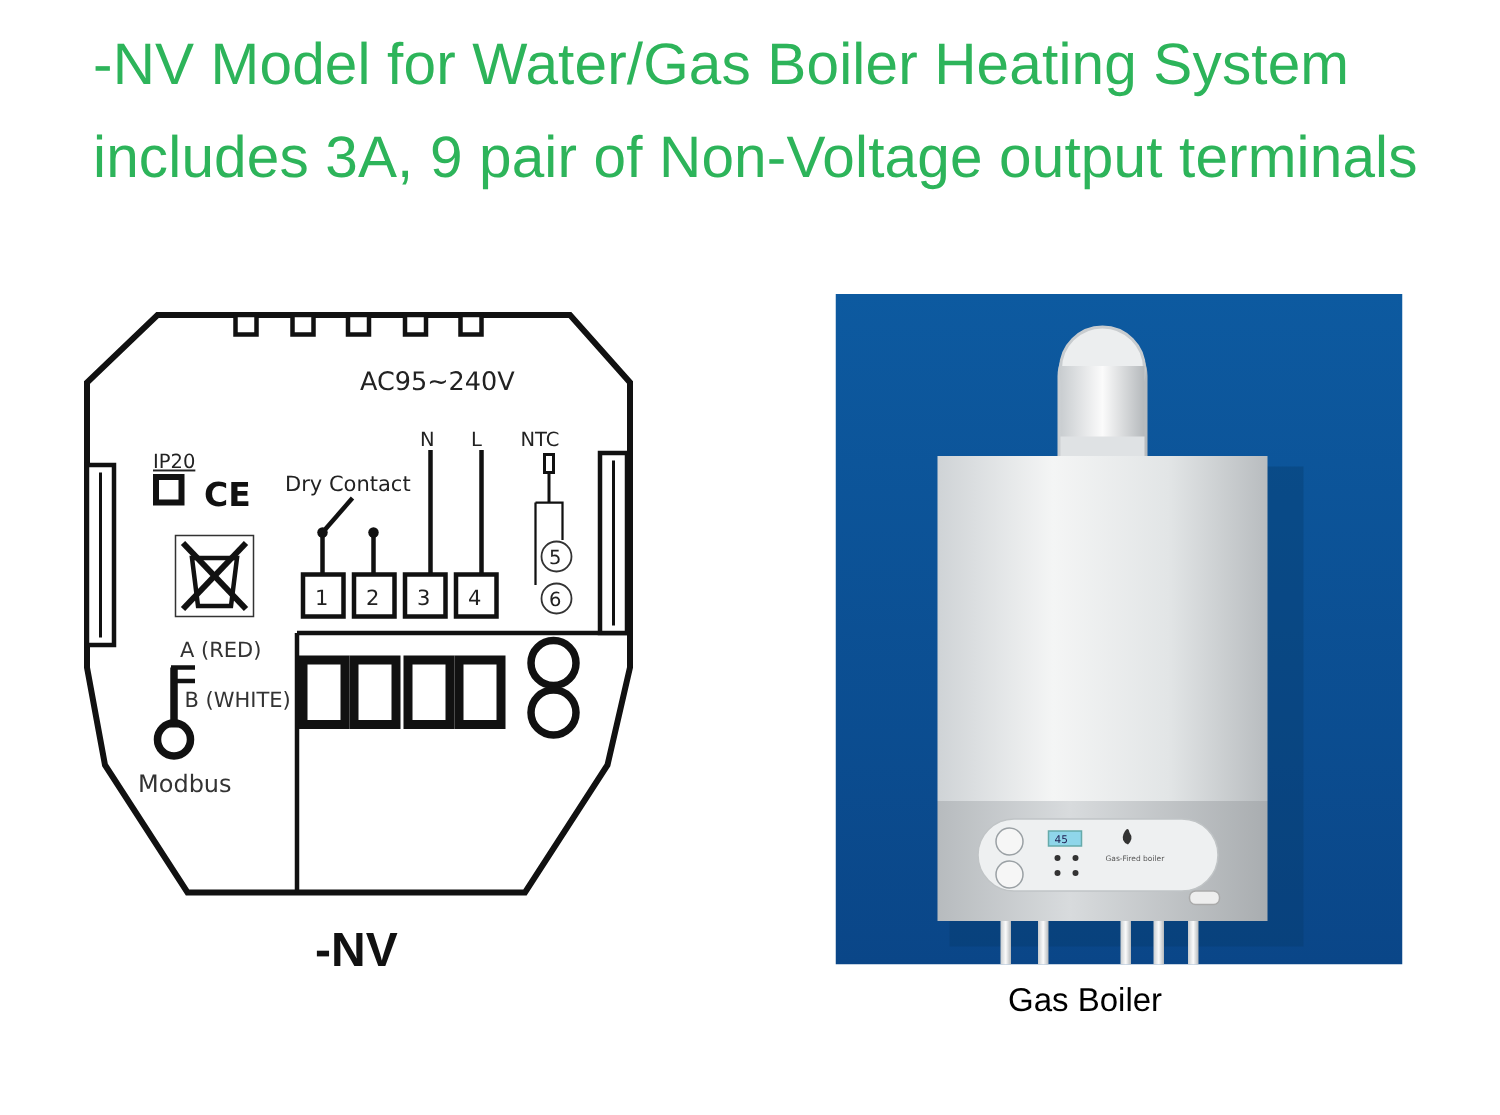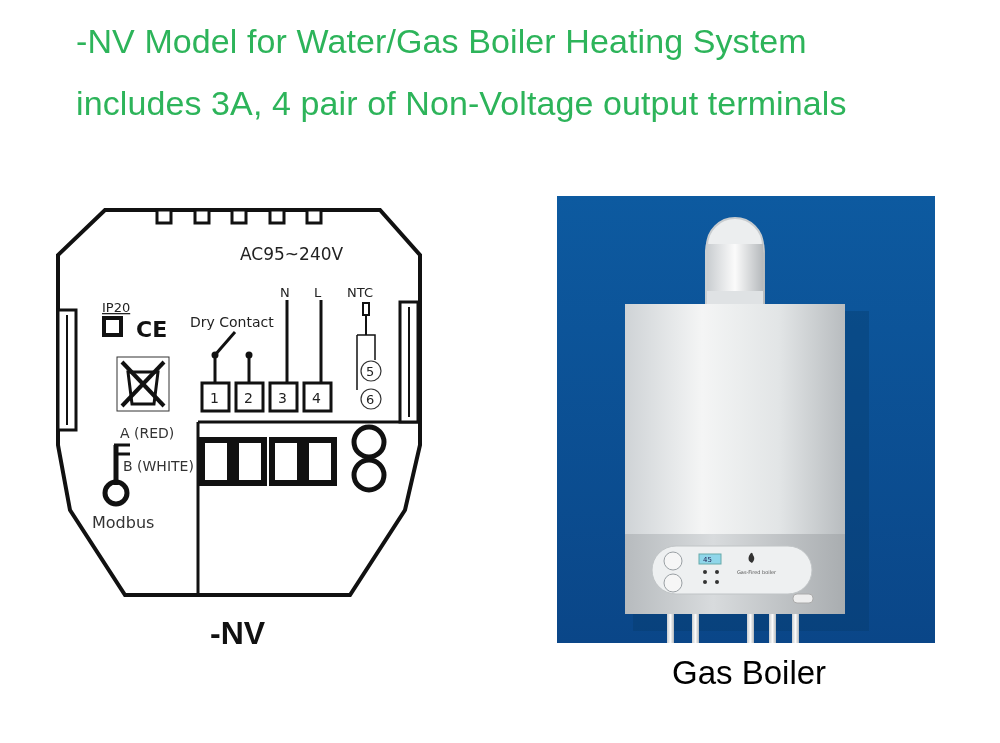--- a/index.html
+++ b/index.html
@@ -1,30 +1,30 @@
 <!DOCTYPE html>
 <html><head>
 <meta charset="utf-8">
 <style>
   html,body{margin:0;padding:0;background:#fff;}
   body{width:1000px;height:743px;position:relative;overflow:hidden;font-family:"Liberation Sans",sans-serif;}
-  .title{position:absolute;left:76px;color:#2db45a;font-family:"Liberation Sans",sans-serif;font-size:34px;white-space:nowrap;letter-spacing:0.1px;}
+  .title{position:absolute;left:62px;color:#2db45a;font-family:"Liberation Sans",sans-serif;font-size:39px;white-space:nowrap;letter-spacing:0.1px;}
   .t1{top:22px;}
   .t2{top:84px;}
   .diagram{position:absolute;left:50px;top:200px;width:385px;height:400px;}
   .nv-label{position:absolute;left:210px;top:598px;font-family:"Liberation Sans",sans-serif;font-weight:bold;font-size:32px;color:#111;margin-top:17px;}
   .photo{position:absolute;left:557px;top:196px;width:378px;height:447px;}
-  .boiler-caption{position:absolute;left:672px;top:654px;font-family:"Liberation Sans",sans-serif;font-size:33px;color:#000;}
+  .boiler-caption{position:absolute;left:672px;top:654px;font-family:"Liberation Sans",sans-serif;font-size:22px;color:#000;}
   svg text{font-family:"DejaVu Sans",sans-serif;}
 </style>
 </head>
 <body>
 
 <div class="title t1">-NV Model for Water/Gas Boiler Heating System</div>
-<div class="title t2">includes 3A, 4 pair of Non-Voltage output terminals</div>
+<div class="title t2">includes 3A, 9 pair of Non-Voltage output terminals</div>
 
 <svg class="diagram" viewBox="0 0 385 400" width="385" height="400">
   <g fill="none" stroke="#111" stroke-width="4">
 
     <path d="M55,10 L330,10 L370,55 L370,245 L355,310 L300,395 L75,395 L20,310 L8,245 L8,55 Z"></path>
 
     <line x1="148" y1="222" x2="370" y2="222" stroke-width="3"></line>
     <line x1="148" y1="222" x2="148" y2="395" stroke-width="3"></line>
   </g>
 

